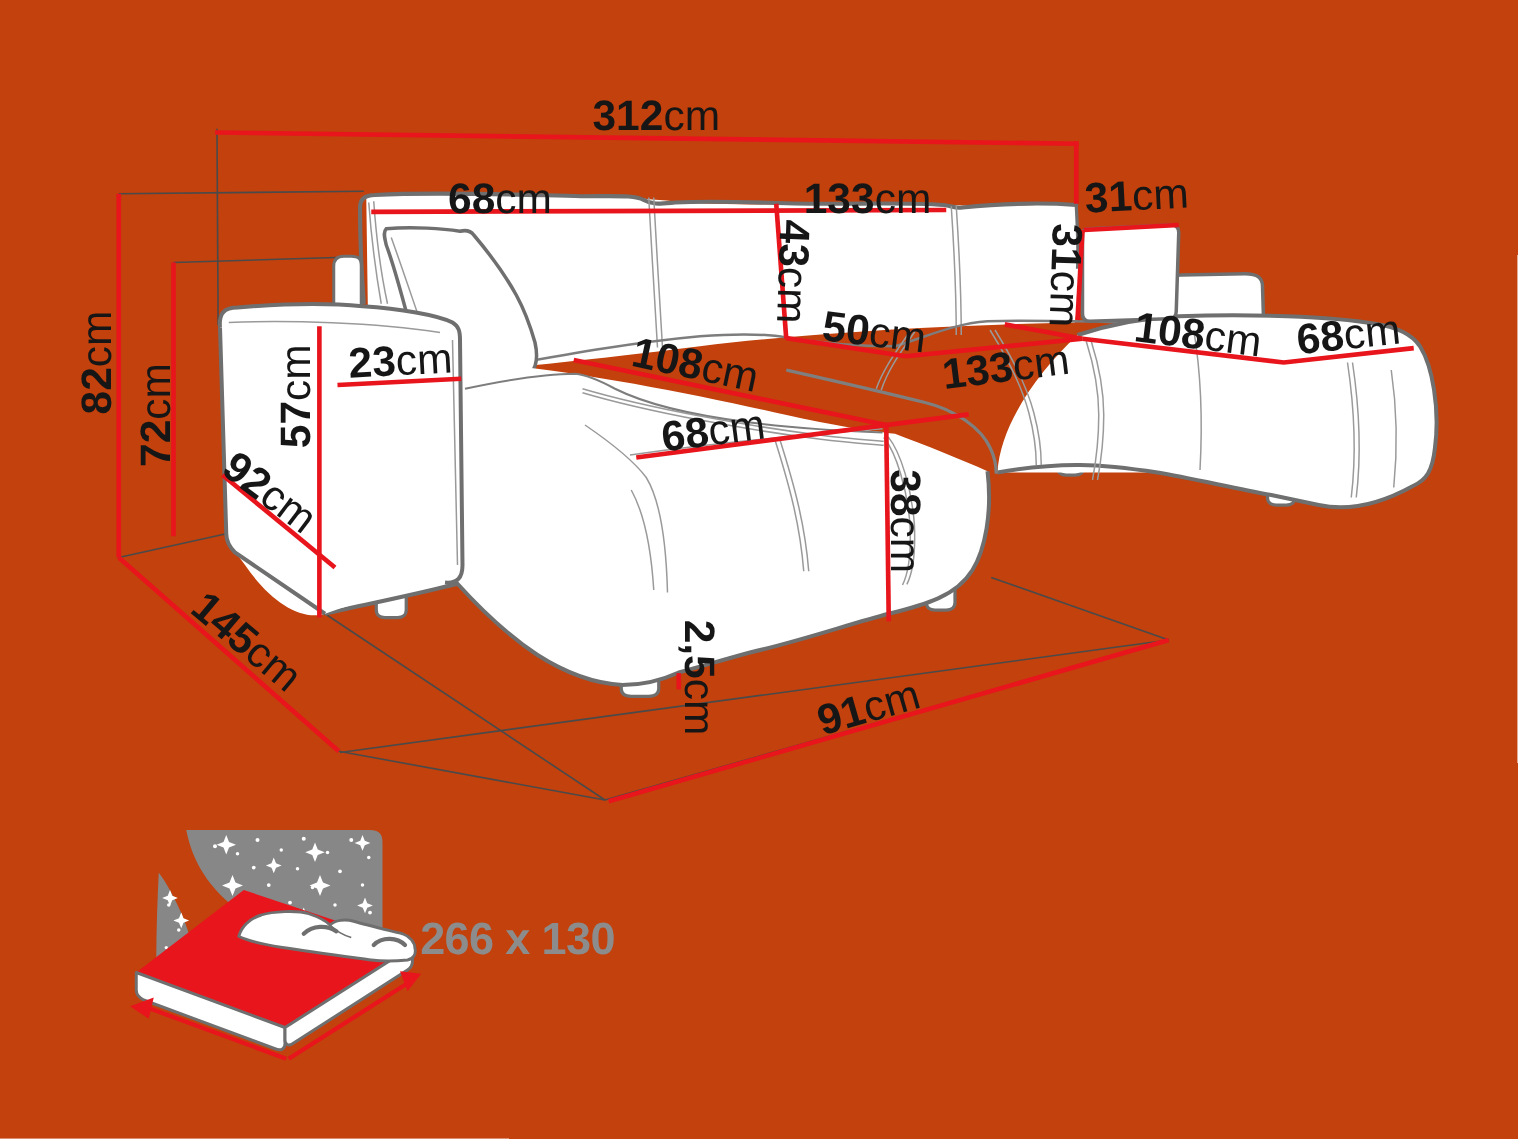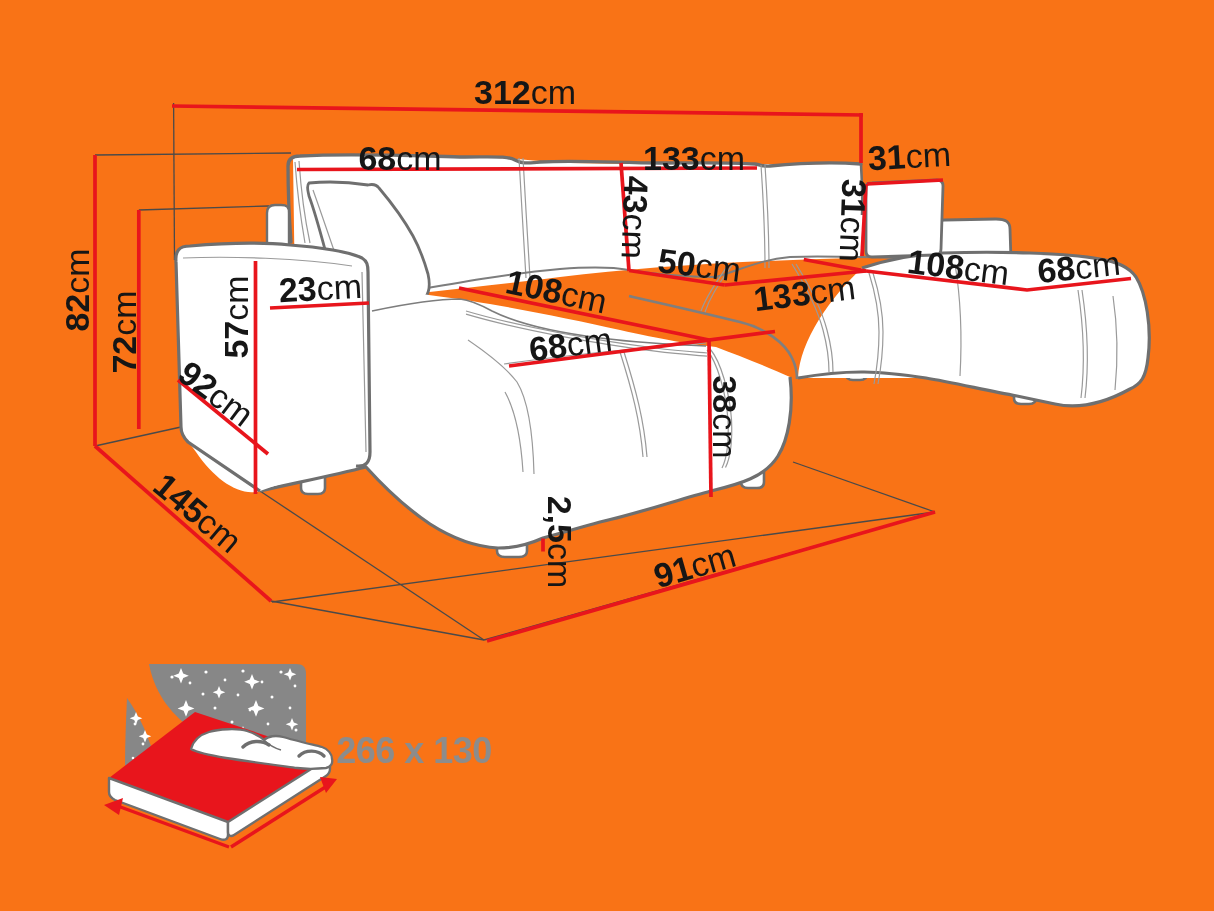--- a/index.html
+++ b/index.html
@@ -1,16 +1,16 @@
 <!DOCTYPE html>
 <html><head>
 <meta charset="utf-8">
 <style>
   html,body{margin:0;padding:0;background:#fff;}
-  #stage{position:relative;width:1214px;height:911px;background:#f97316;overflow:hidden;}
+  #stage{position:relative;width:1214px;height:911px;background:#c2410c;overflow:hidden;}
   svg{position:absolute;left:0;top:0;}
   text{font-family:"Liberation Sans", sans-serif;fill:#161616;}
   .n{font-weight:bold;}
   .u{font-weight:normal;}
 </style>
 </head>
 <body>
 <div id="stage">
 <svg width="1214" height="911" viewBox="0 0 1214 911">
 

